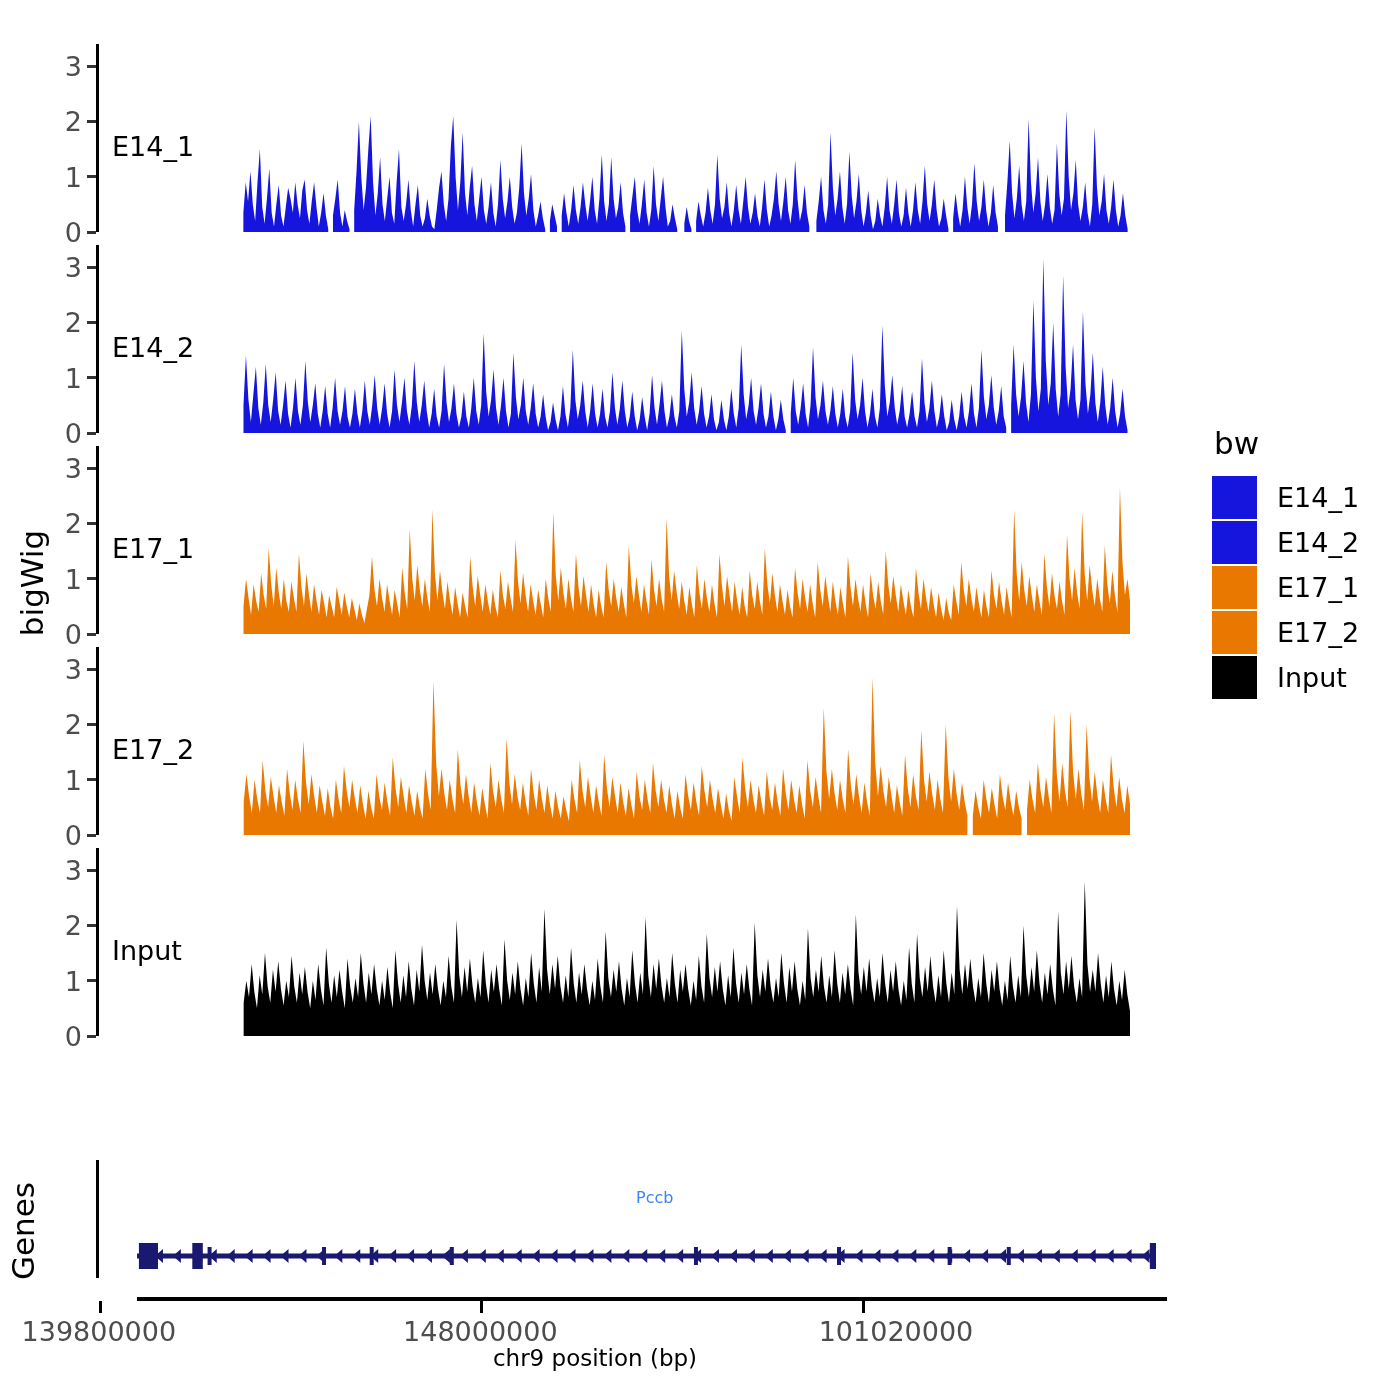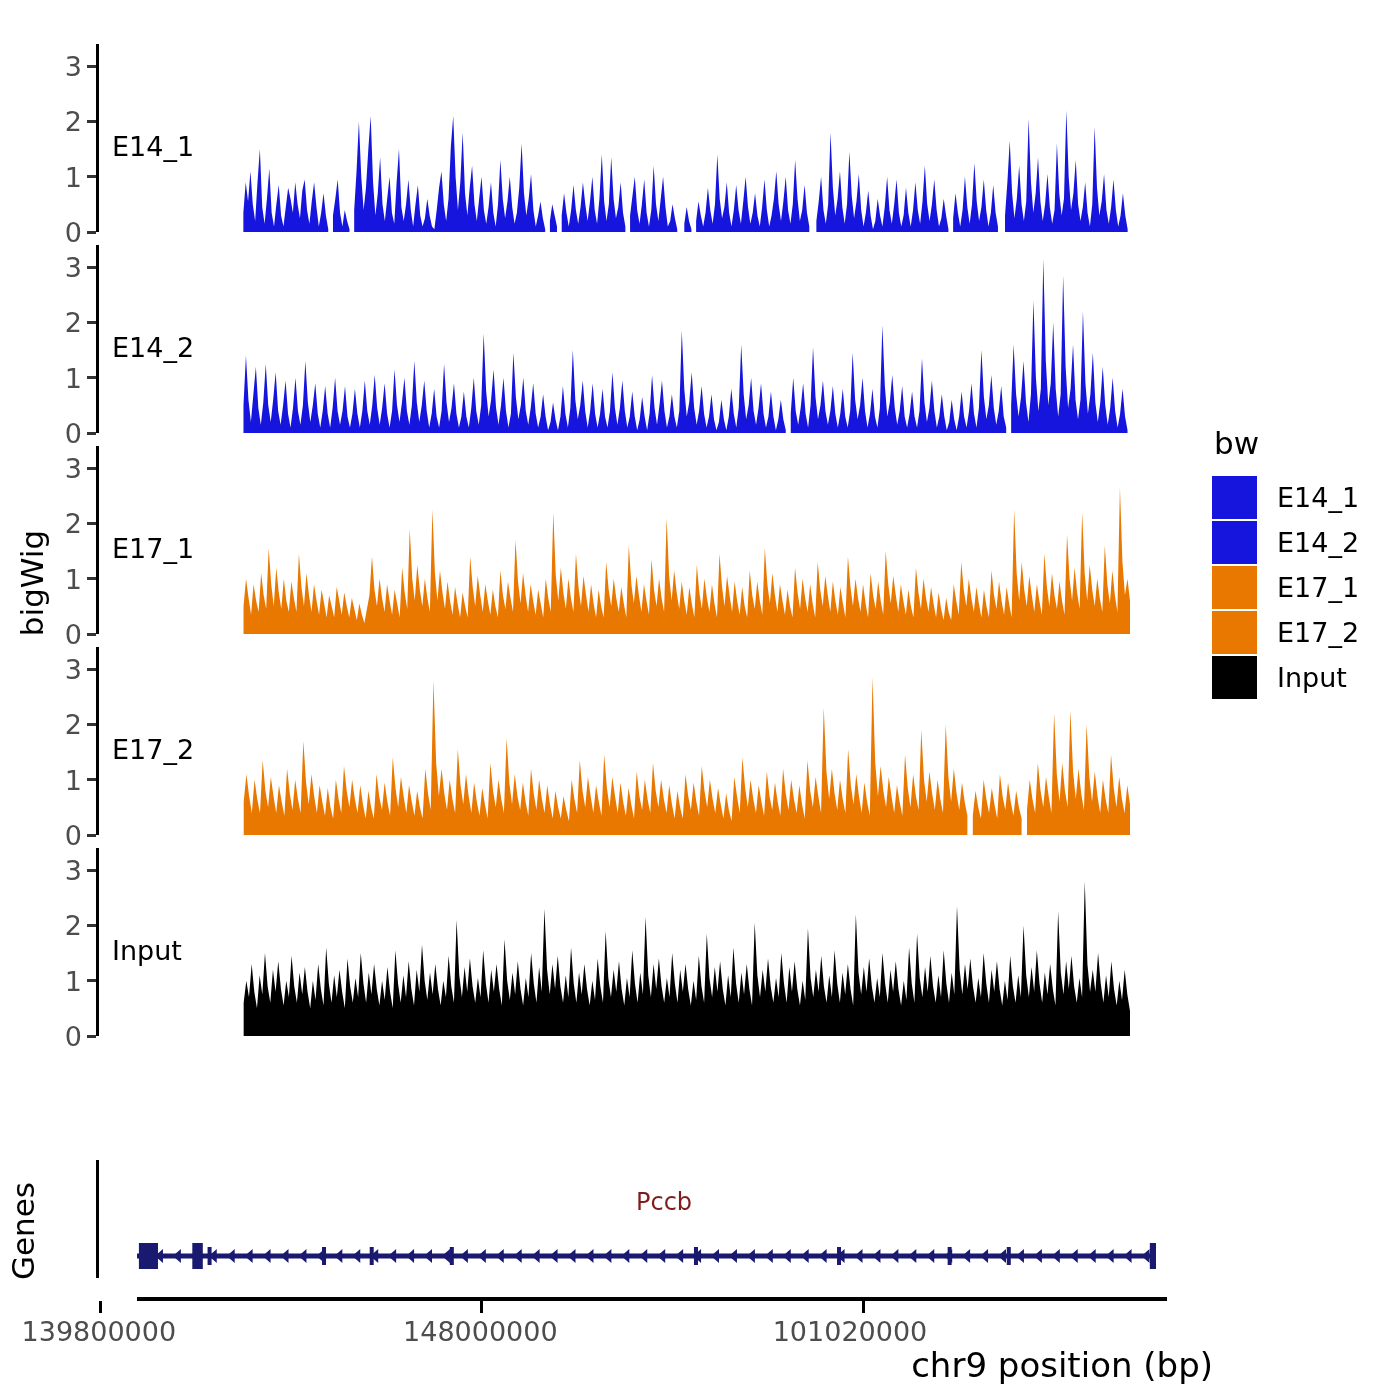--- a/index.html
+++ b/index.html
@@ -39,34 +39,34 @@
   #legend{position:absolute;left:1212px;top:425px;width:180px;}
   #legend-title{font-size:31px;color:#000;margin:0 0 14px 2px;}
   .legend-row{display:flex;align-items:center;height:45px;}
   .legend-key{width:45px;height:43px;flex:0 0 45px;}
   .legend-label{font-size:27px;color:#000;margin-left:20px;white-space:nowrap;}
 
   
   #gene-panel{position:absolute;left:96px;top:1160px;width:1060px;height:130px;}
   #gene-axis{position:absolute;left:0;top:0;width:3px;height:118px;background:#000;}
   #gene-label{
-    position:absolute;font-size:24px;color:#7f1d1d;white-space:nowrap;
+    position:absolute;font-size:16px;color:#3b82f6;white-space:nowrap;
     left:540px;top:28px;
   }
 
   
   #xaxis{position:absolute;left:137px;top:1297px;width:1030px;height:4px;background:#000;}
   .xtick{position:absolute;top:0;width:3px;height:12px;background:#000;}
   .xtick-label{
     position:absolute;top:18px;font-size:27px;color:#4d4d4d;
     transform:translateX(-50%);white-space:nowrap;
   }
   #xaxis-title{
-    position:absolute;left:0;top:1345px;width:1190px;text-align:right;
-    font-size:34px;color:#000;padding-left:23px;
+    position:absolute;left:0;top:1345px;width:1190px;text-align:center;
+    font-size:23px;color:#000;
   }
 </style>
 </head>
 <body>
 
 <div id="root">
 
   <div class="axis-title-y" id="bigwig-title">bigWig</div>
 
   <div class="axis-title-y" id="genes-title">Genes</div>
@@ -224,21 +224,21 @@
       </svg>
   </div>
 
   <div id="xaxis"></div>
   <div id="xticks">
       <div class="xtick" style="left: 98.8519px; top: 1301px; position: absolute;"></div>
       <div class="xtick-label" style="left: 98.8519px; top: 1316px; position: absolute;">139800000</div>
       <div class="xtick" style="left: 480.333px; top: 1301px; position: absolute;"></div>
       <div class="xtick-label" style="left: 480.333px; top: 1316px; position: absolute;">148000000</div>
       <div class="xtick" style="left: 861.815px; top: 1301px; position: absolute;"></div>
-      <div class="xtick-label" style="left: 850px; top: 1316px; position: absolute;">101020000</div>
+      <div class="xtick-label" style="left: 896px; top: 1316px; position: absolute;">101020000</div>
     </div>
   <div id="xaxis-title">chr9 position (bp)</div>
 
   <div id="legend">
     <div id="legend-title">bw</div>
     <div id="legend-items">
         <div class="legend-row">
           <div class="legend-key" style="background: rgb(21, 21, 221);"></div>
           <div class="legend-label">E14_1</div>
         </div>

